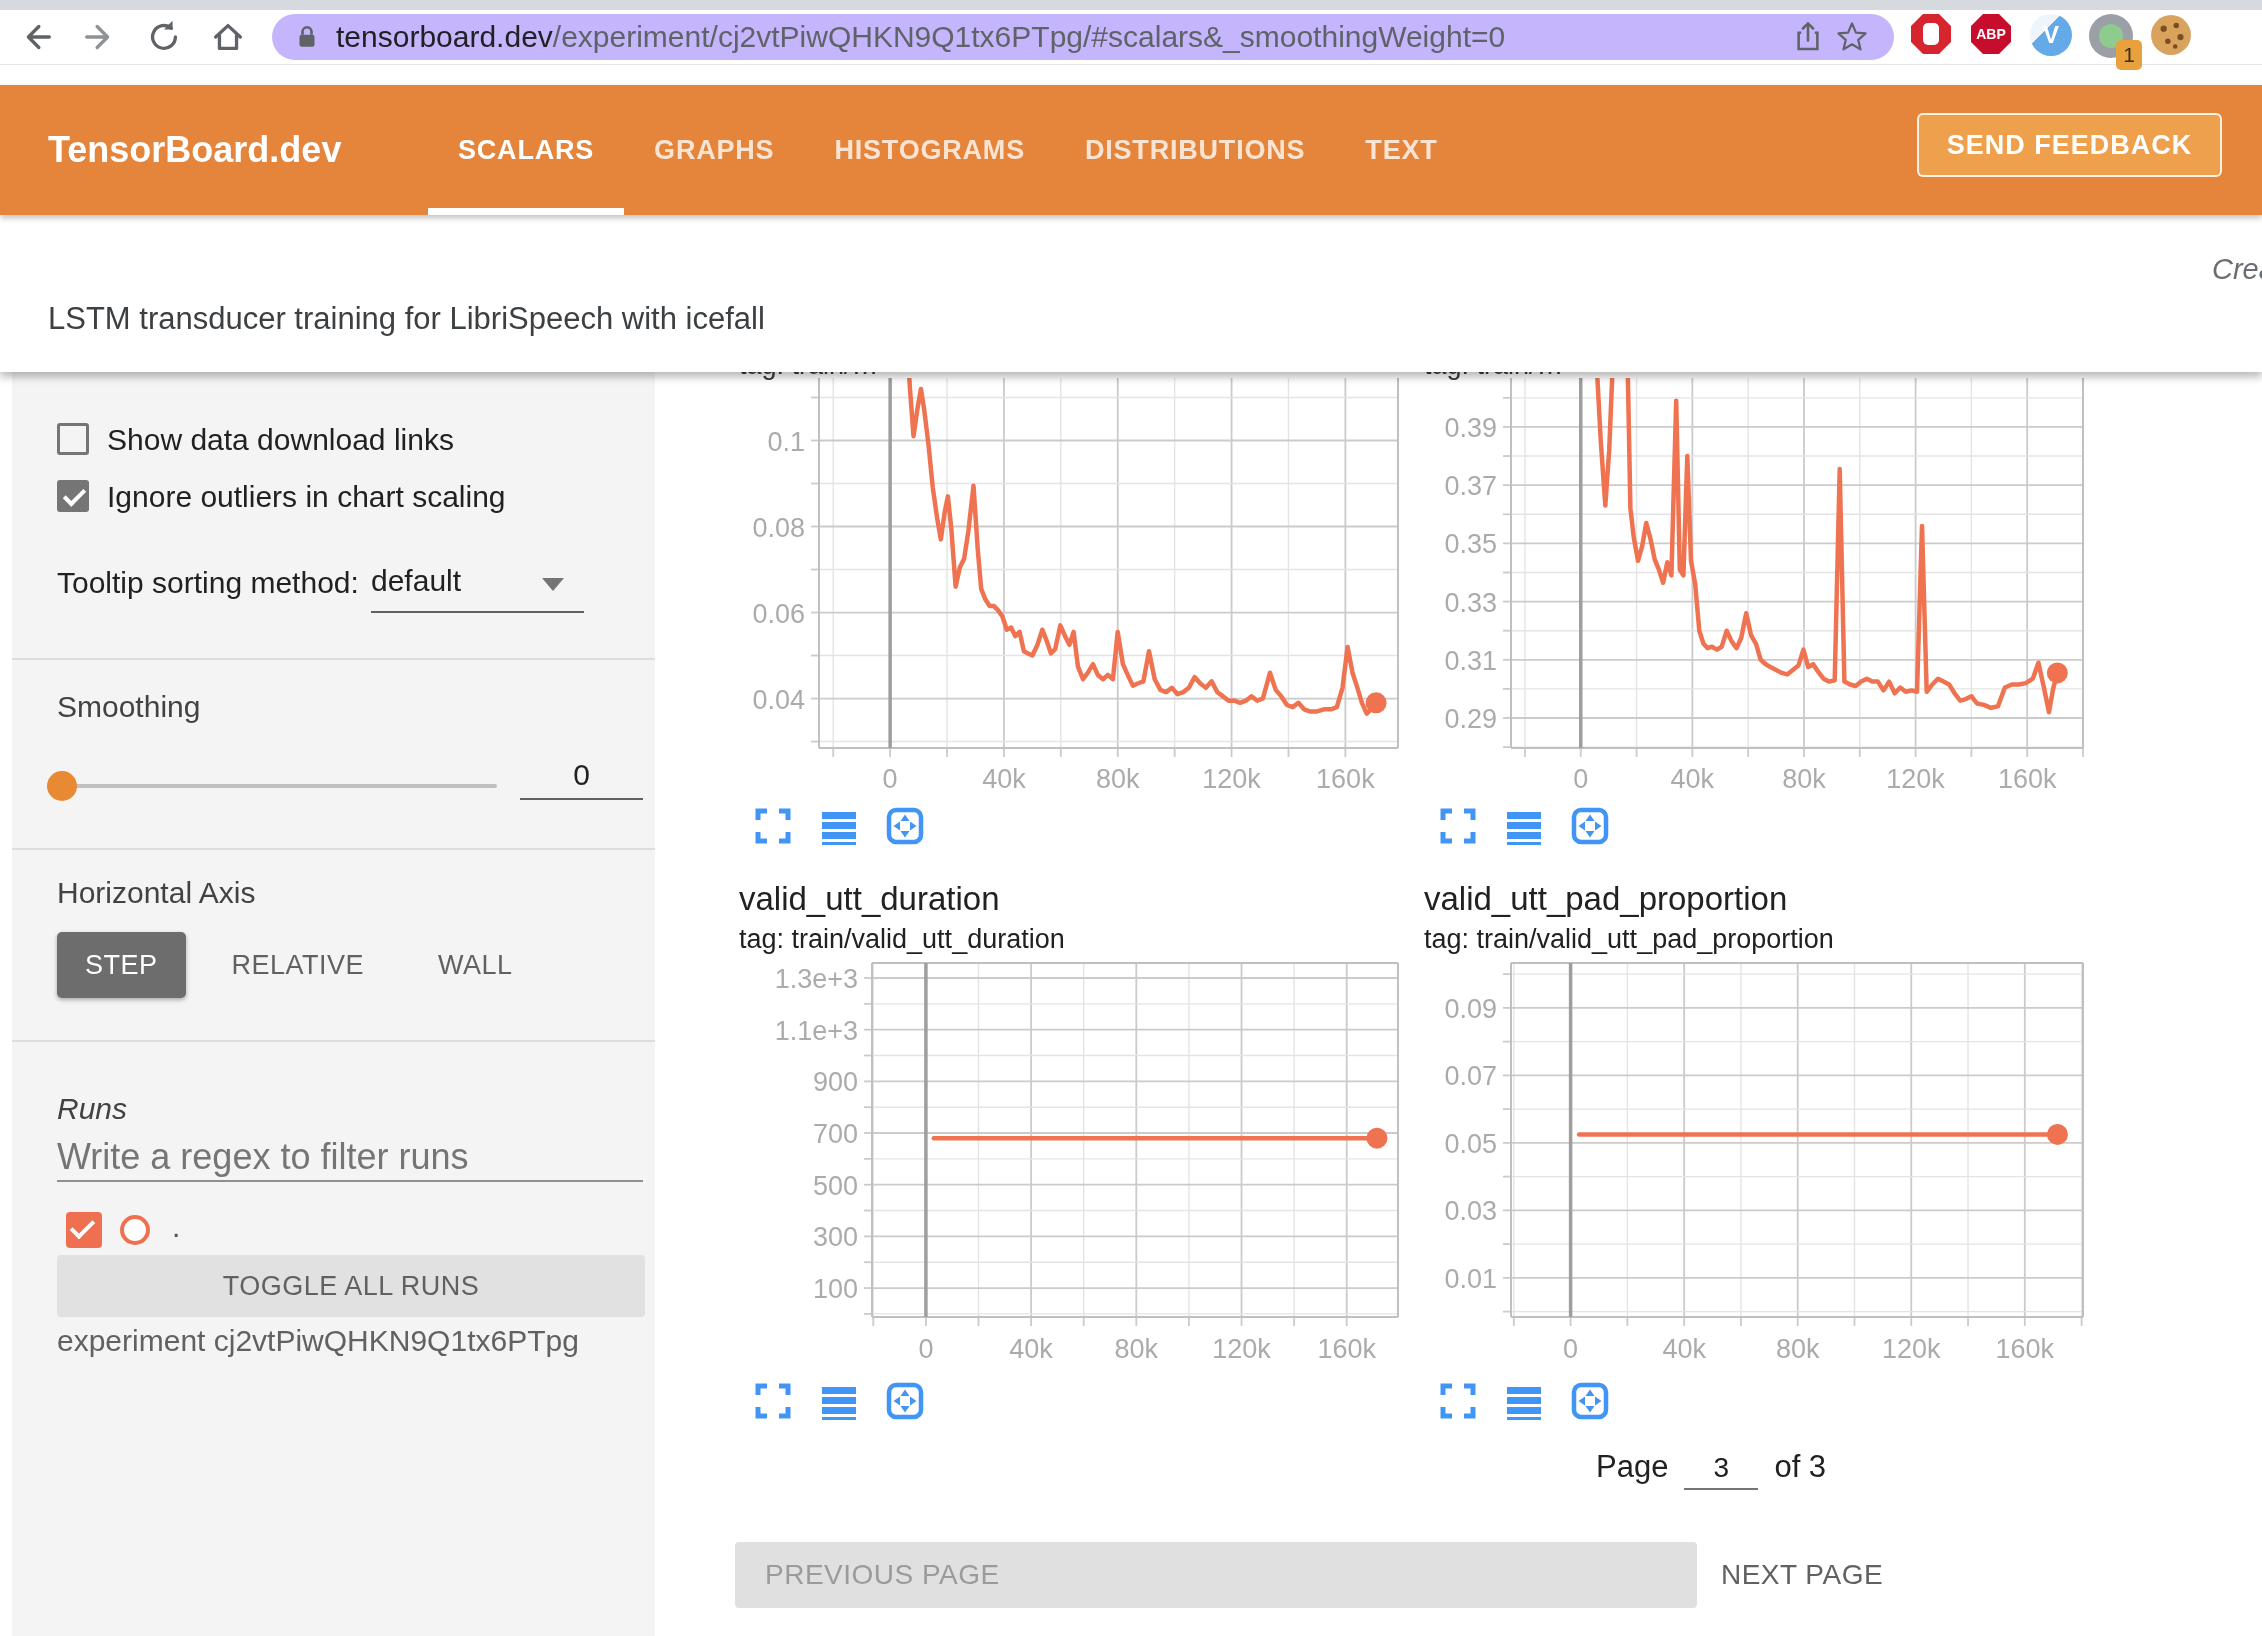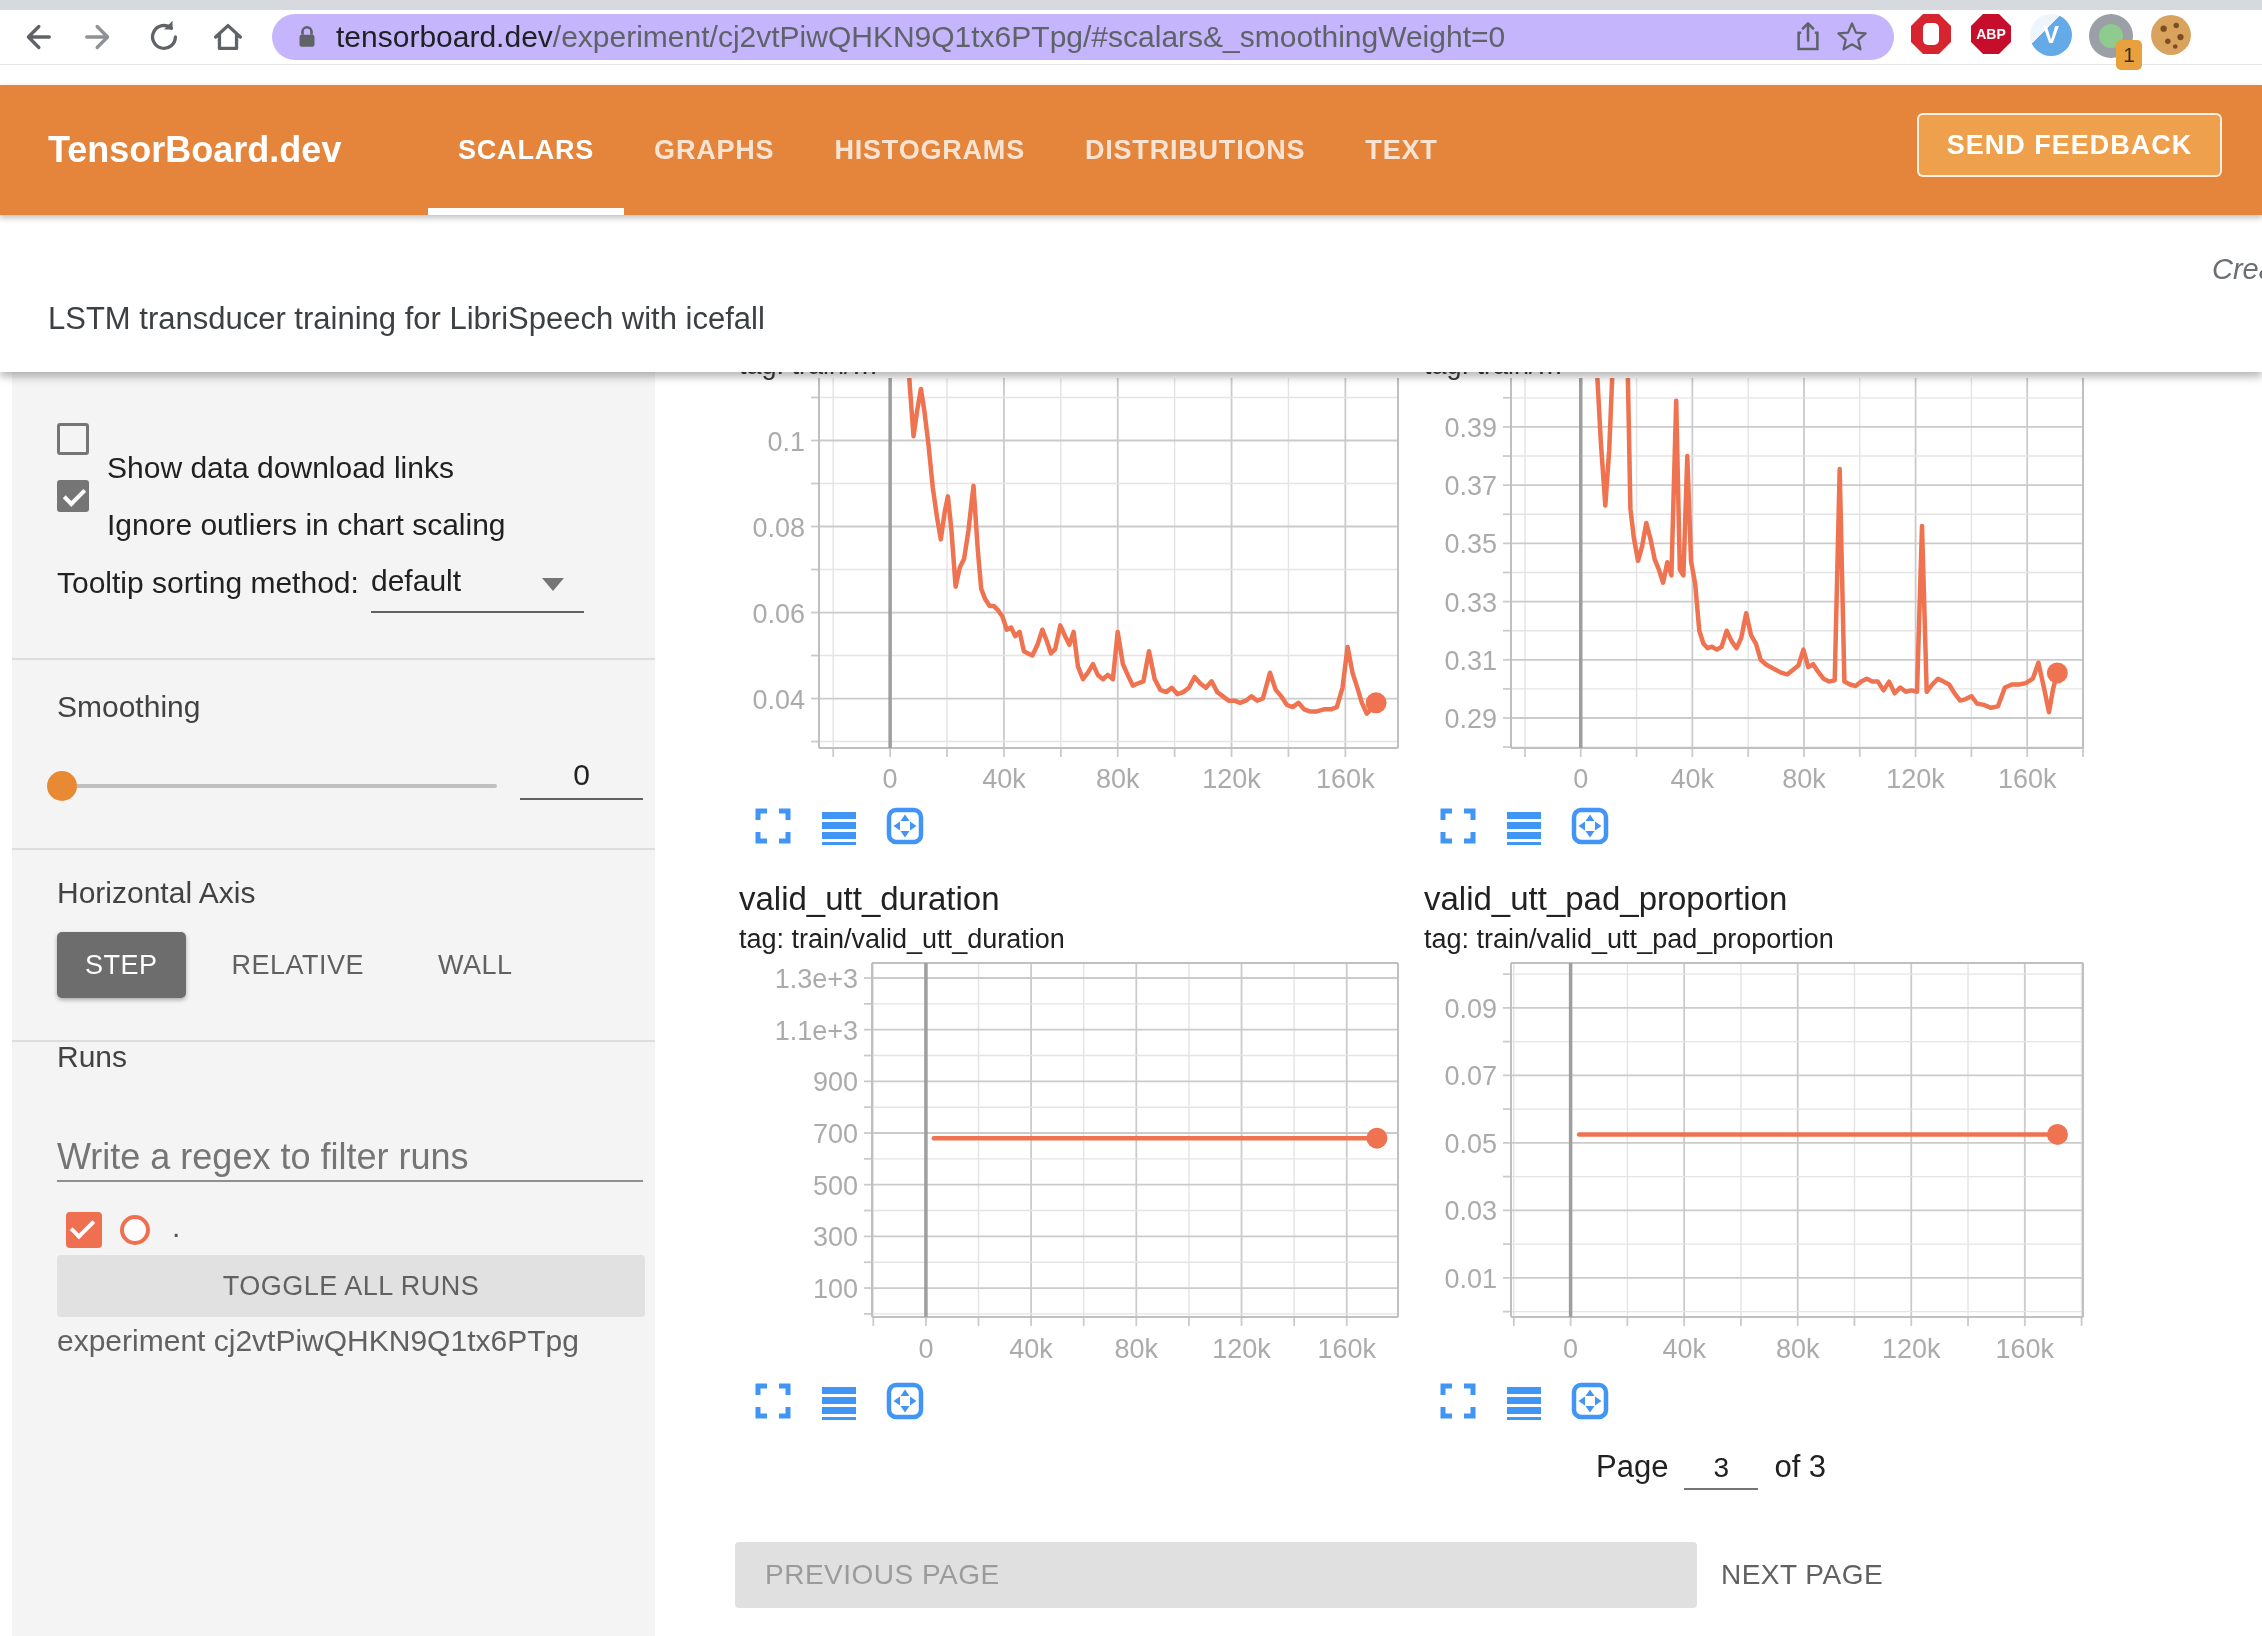--- a/index.html
+++ b/index.html
@@ -51,21 +51,21 @@
   .band-right{position:absolute;left:2212px;top:38px;font-size:29px;font-style:italic;color:#6b6f73;white-space:nowrap;}
   .band-title{position:absolute;left:48px;top:86px;font-size:31px;color:#3c4043;}
 
   
   .sidebar{left:12px;top:372px;width:643px;height:1264px;background:#f4f4f4;z-index:1;}
   .divider{position:absolute;left:0;width:643px;height:0;border-top:2px solid #ddd;}
   .cbx{position:absolute;width:32px;height:32px;border:3px solid #757575;border-radius:3px;background:transparent;box-sizing:border-box;}
   .cbx.checked{background:#757575;}
   .checkmark{width:17px;height:8px;border-left:4px solid #fff;border-bottom:4px solid #fff;
              transform:rotate(-45deg);margin:6px 0 0 4px;}
-  .cbx-label{position:absolute;font-size:30px;color:#212121;white-space:nowrap;margin-top:28px;}
+  .cbx-label{position:absolute;font-size:30px;color:#212121;white-space:nowrap;}
   .side-label{position:absolute;font-size:30px;color:#424242;}
   .select{position:absolute;font-size:30px;color:#212121;}
   .caret{position:absolute;width:0;height:0;border-left:11px solid transparent;border-right:11px solid transparent;
          border-top:13px solid #757575;}
   .sel-underline{position:absolute;border-top:2px solid #616161;}
   .slider-track{position:absolute;height:4px;background:#c0c0c0;border-radius:2px;}
   .slider-thumb{position:absolute;width:30px;height:30px;border-radius:50%;background:#e88a34;}
   .num-input{position:absolute;border-bottom:2px solid #616161;font-size:30px;color:#212121;text-align:center;}
   .axisbtn{font-size:27px;letter-spacing:.5px;border:none;background:transparent;color:#616161;
            font-family:inherit;padding:0 28px;height:66px;border-radius:5px;}
@@ -221,21 +221,21 @@
 
     <div class="side-label" style="left:45px;top:504px;">Horizontal Axis</div>
     <div style="position:absolute;left:45px;top:560px;display:flex;gap:18px;">
       <button class="axisbtn active">STEP</button>
       <button class="axisbtn">RELATIVE</button>
       <button class="axisbtn">WALL</button>
     </div>
 
     <div class="divider" style="top:668px;"></div>
 
-    <div class="side-label" style="left:45px;top:668px;">Runs</div>
+    <div class="side-label" style="left:45px;top:720px;font-style:italic;">Runs</div>
     <div class="regex-ph" style="left:45px;top:764px;">Write a regex to filter runs</div>
     <div class="regex-line" style="left:45px;top:808px;width:586px;"></div>
 
     <div class="runbox" style="left:54px;top:840px;">
         <div class="checkmark"></div>
       </div>
     <div class="runcircle" style="left:108px;top:843px;"></div>
     <div class="rundot" style="left:160px;top:838px;">.</div>
 
     <button class="togglebtn" style="left:45px;top:883px;width:588px;height:62px;">TOGGLE ALL RUNS</button>

